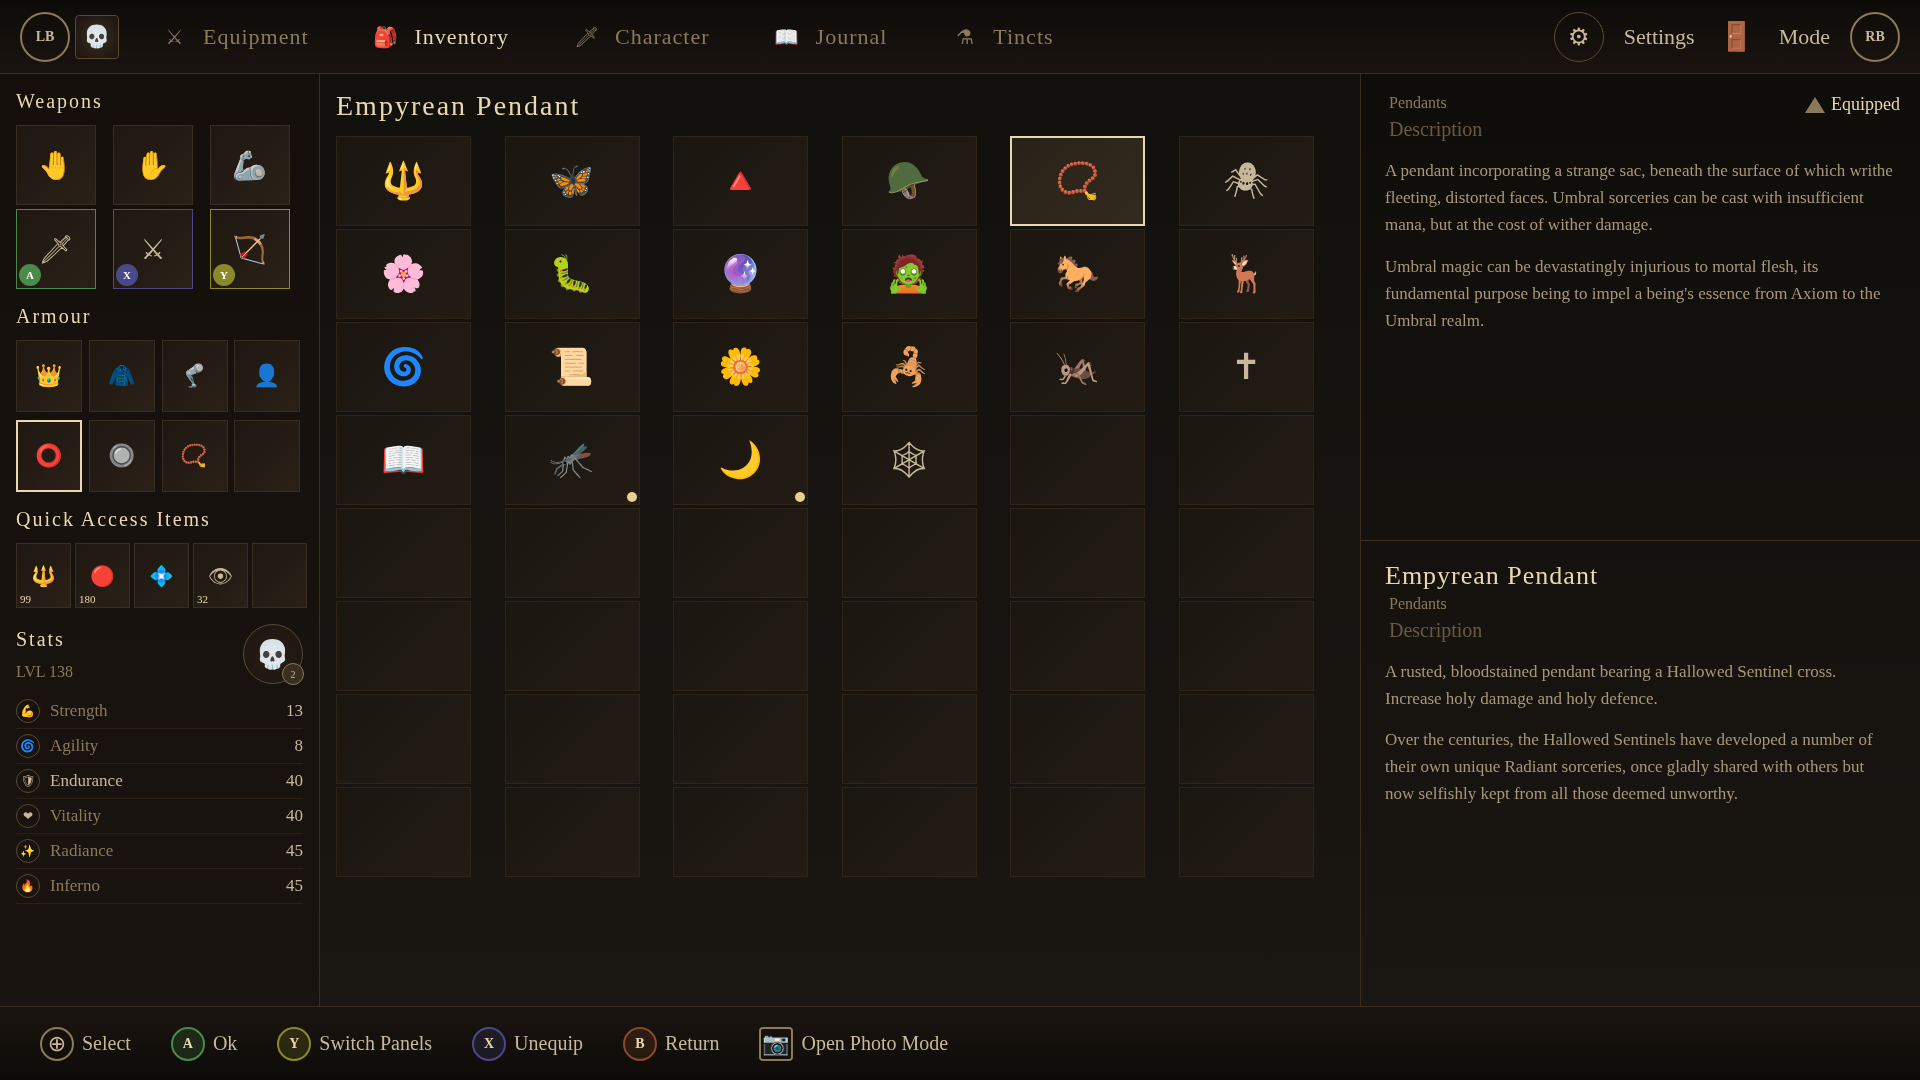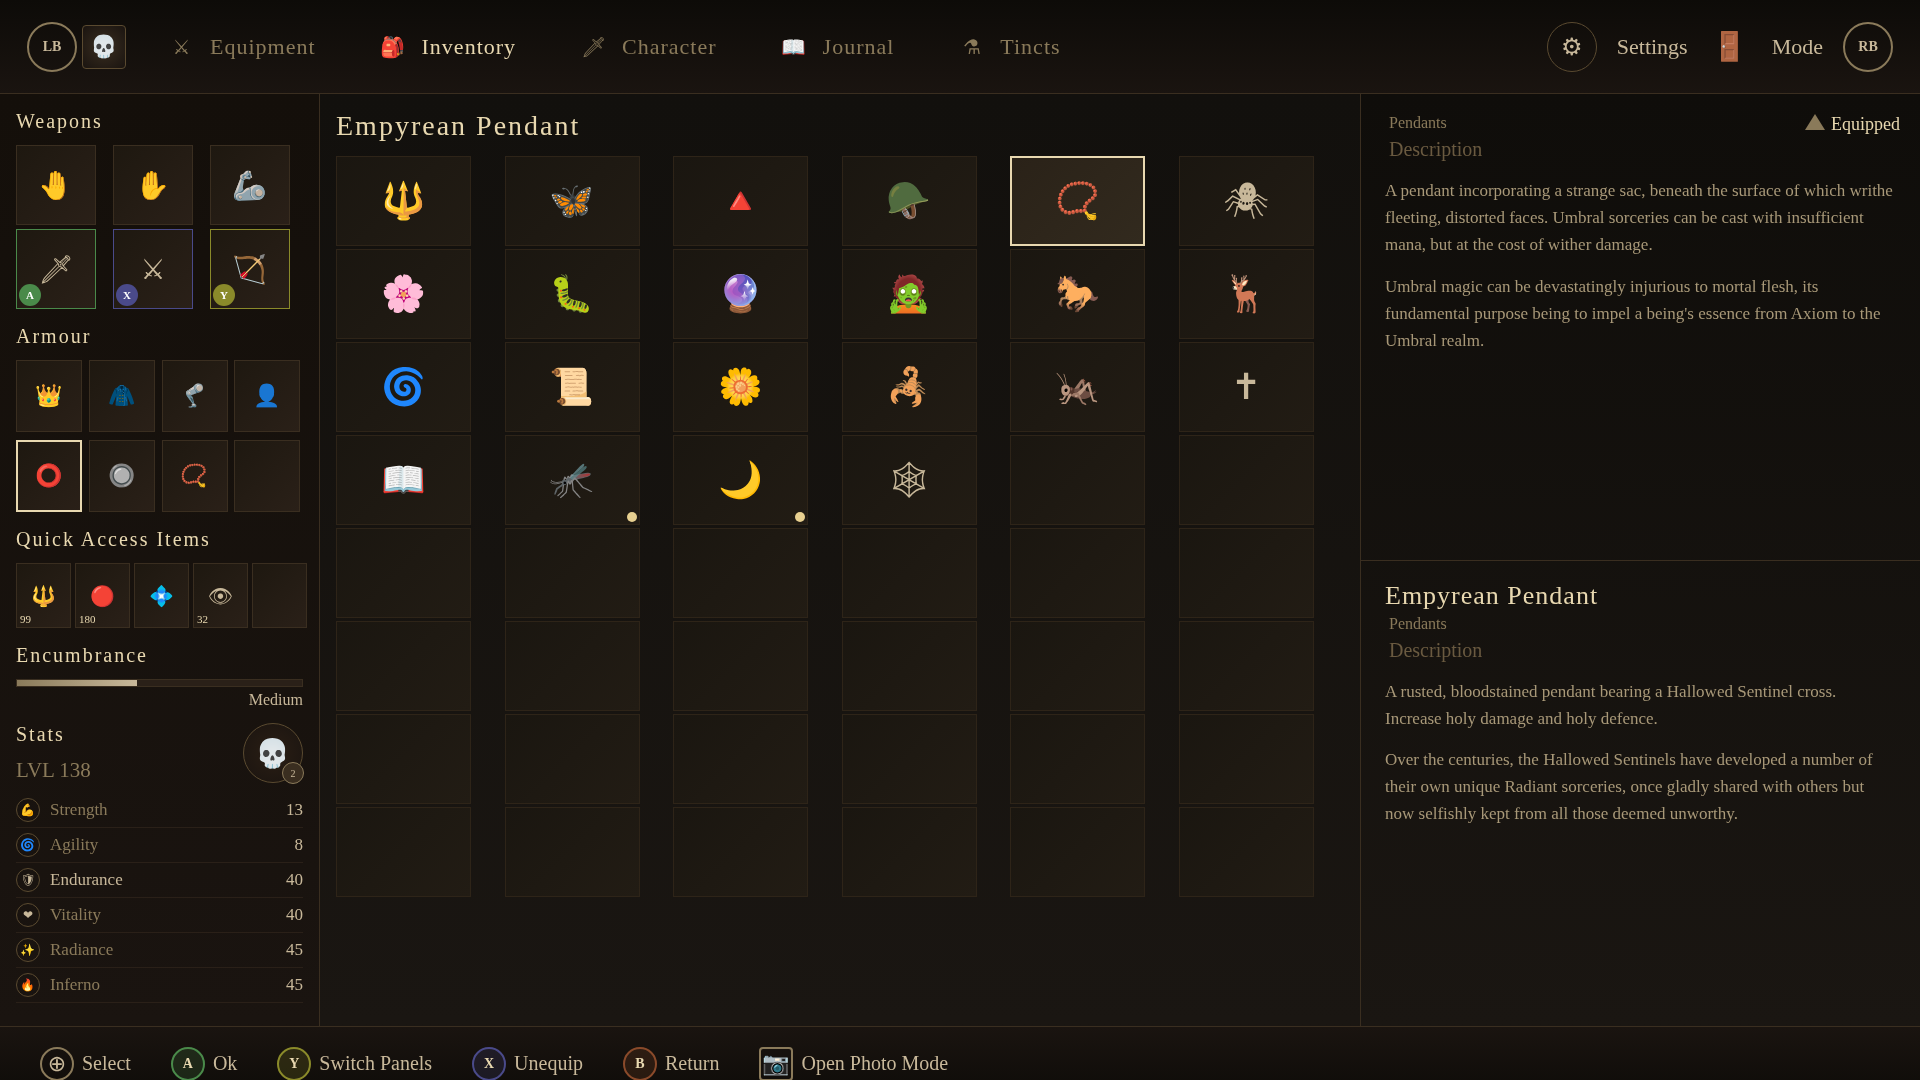--- a/index.html
+++ b/index.html
@@ -9,26 +9,26 @@
       background: #1a1410;
       font-family: 'Georgia', serif;
       color: #c8b89a;
       overflow: hidden;
       position: relative;
     }
 
     
     .top-nav {
       width: 100%;
-      height: 94px;
+      height: 74px;
       background: linear-gradient(180deg, #0d0b08 0%, #1a1410 100%);
       border-bottom: 1px solid #3a2e20;
       display: flex;
       align-items: center;
-      padding: 0 27px;
+      padding: 0 20px;
       position: relative;
       z-index: 10;
     }
     .nav-lb {
       width: 50px; height: 50px;
       border: 2px solid #8a7a5a;
       border-radius: 50%;
       display: flex; align-items: center; justify-content: center;
       color: #c8b89a; font-size: 14px; font-weight: bold;
       margin-right: 5px;
@@ -206,21 +206,21 @@
       color: #c8b89a;
     }
     .stats-section {}
     .stats-header {
       display: flex;
       justify-content: space-between;
       align-items: center;
       margin-bottom: 10px;
     }
     .stats-level {
-      font-size: 21px;
+      font-size: 16px;
       color: #8a7a5a;
     }
     .stats-avatar {
       width: 60px; height: 60px;
       border: 1px solid #5a4a30;
       border-radius: 50%;
       display: flex; align-items: center; justify-content: center;
       font-size: 28px;
       background: radial-gradient(circle, #2a1e14 0%, #1a1410 100%);
       position: relative;
@@ -343,21 +343,21 @@
     .detail-item-desc {
       font-size: 17px;
       color: #a89878;
       line-height: 1.6;
       margin-bottom: 14px;
     }
     .equipped-badge {
       position: absolute;
       top: 20px; right: 20px;
       display: flex;
-      align-items: flex-start;
+      align-items: center;
       gap: 6px;
       color: #e8d8b0;
       font-size: 18px;
     }
     .equipped-triangle {
       width: 0; height: 0;
       border-left: 10px solid transparent;
       border-right: 10px solid transparent;
       border-bottom: 16px solid #8a7a5a;
     }
@@ -510,27 +510,20 @@
       <div class="quick-slot">
         <span style="font-size:20px;">💠</span>
       </div>
       <div class="quick-slot">
         <span style="font-size:20px;">👁</span>
         <span class="quick-slot-count">32</span>
       </div>
       <div class="quick-slot"></div>
     </div>
 
-    <div class="encumbrance-section">
-      <div class="section-title">Encumbrance</div>
-      <div class="encumbrance-bar-bg">
-        <div class="encumbrance-bar-fill" style="width: 42%;"></div>
-      </div>
-      <div class="encumbrance-label">Medium</div>
-    </div>
 
     <div class="stats-section">
       <div class="stats-header">
         <div>
           <div class="section-title">Stats</div>
           <div class="stats-level">LVL 138</div>
         </div>
         <div class="stats-avatar">
           💀
           <div class="stats-avatar-level">2</div>

